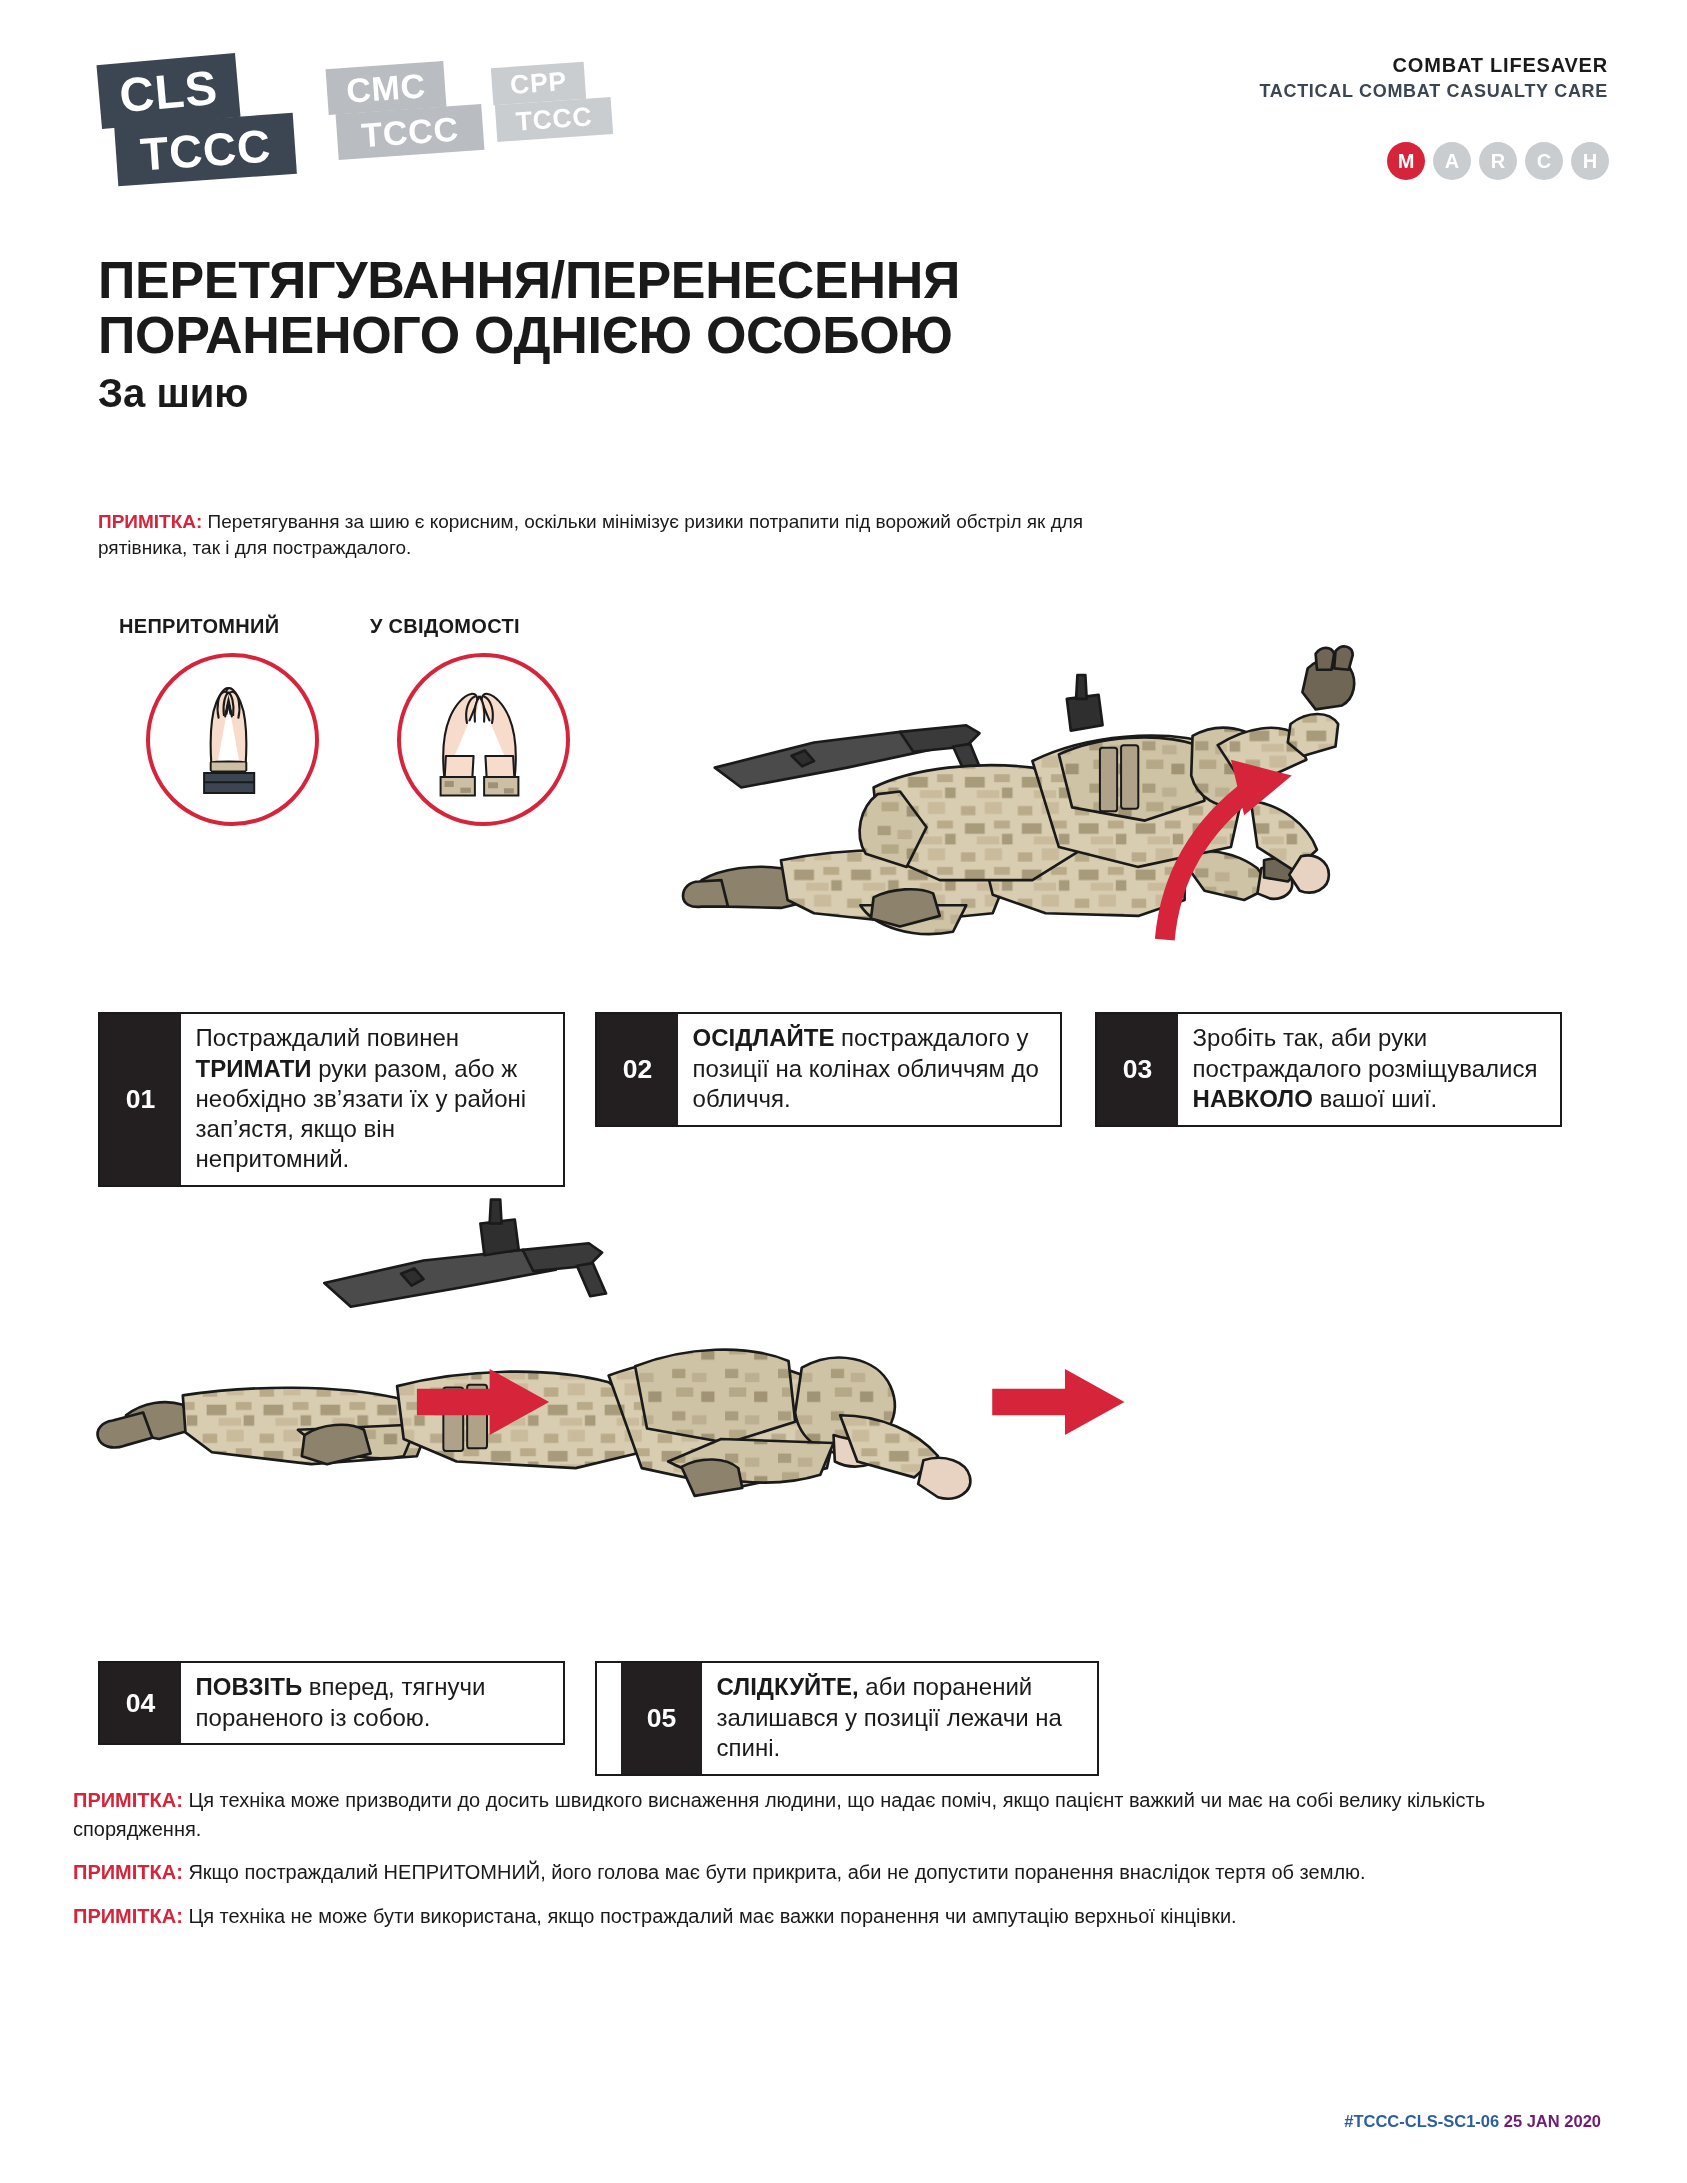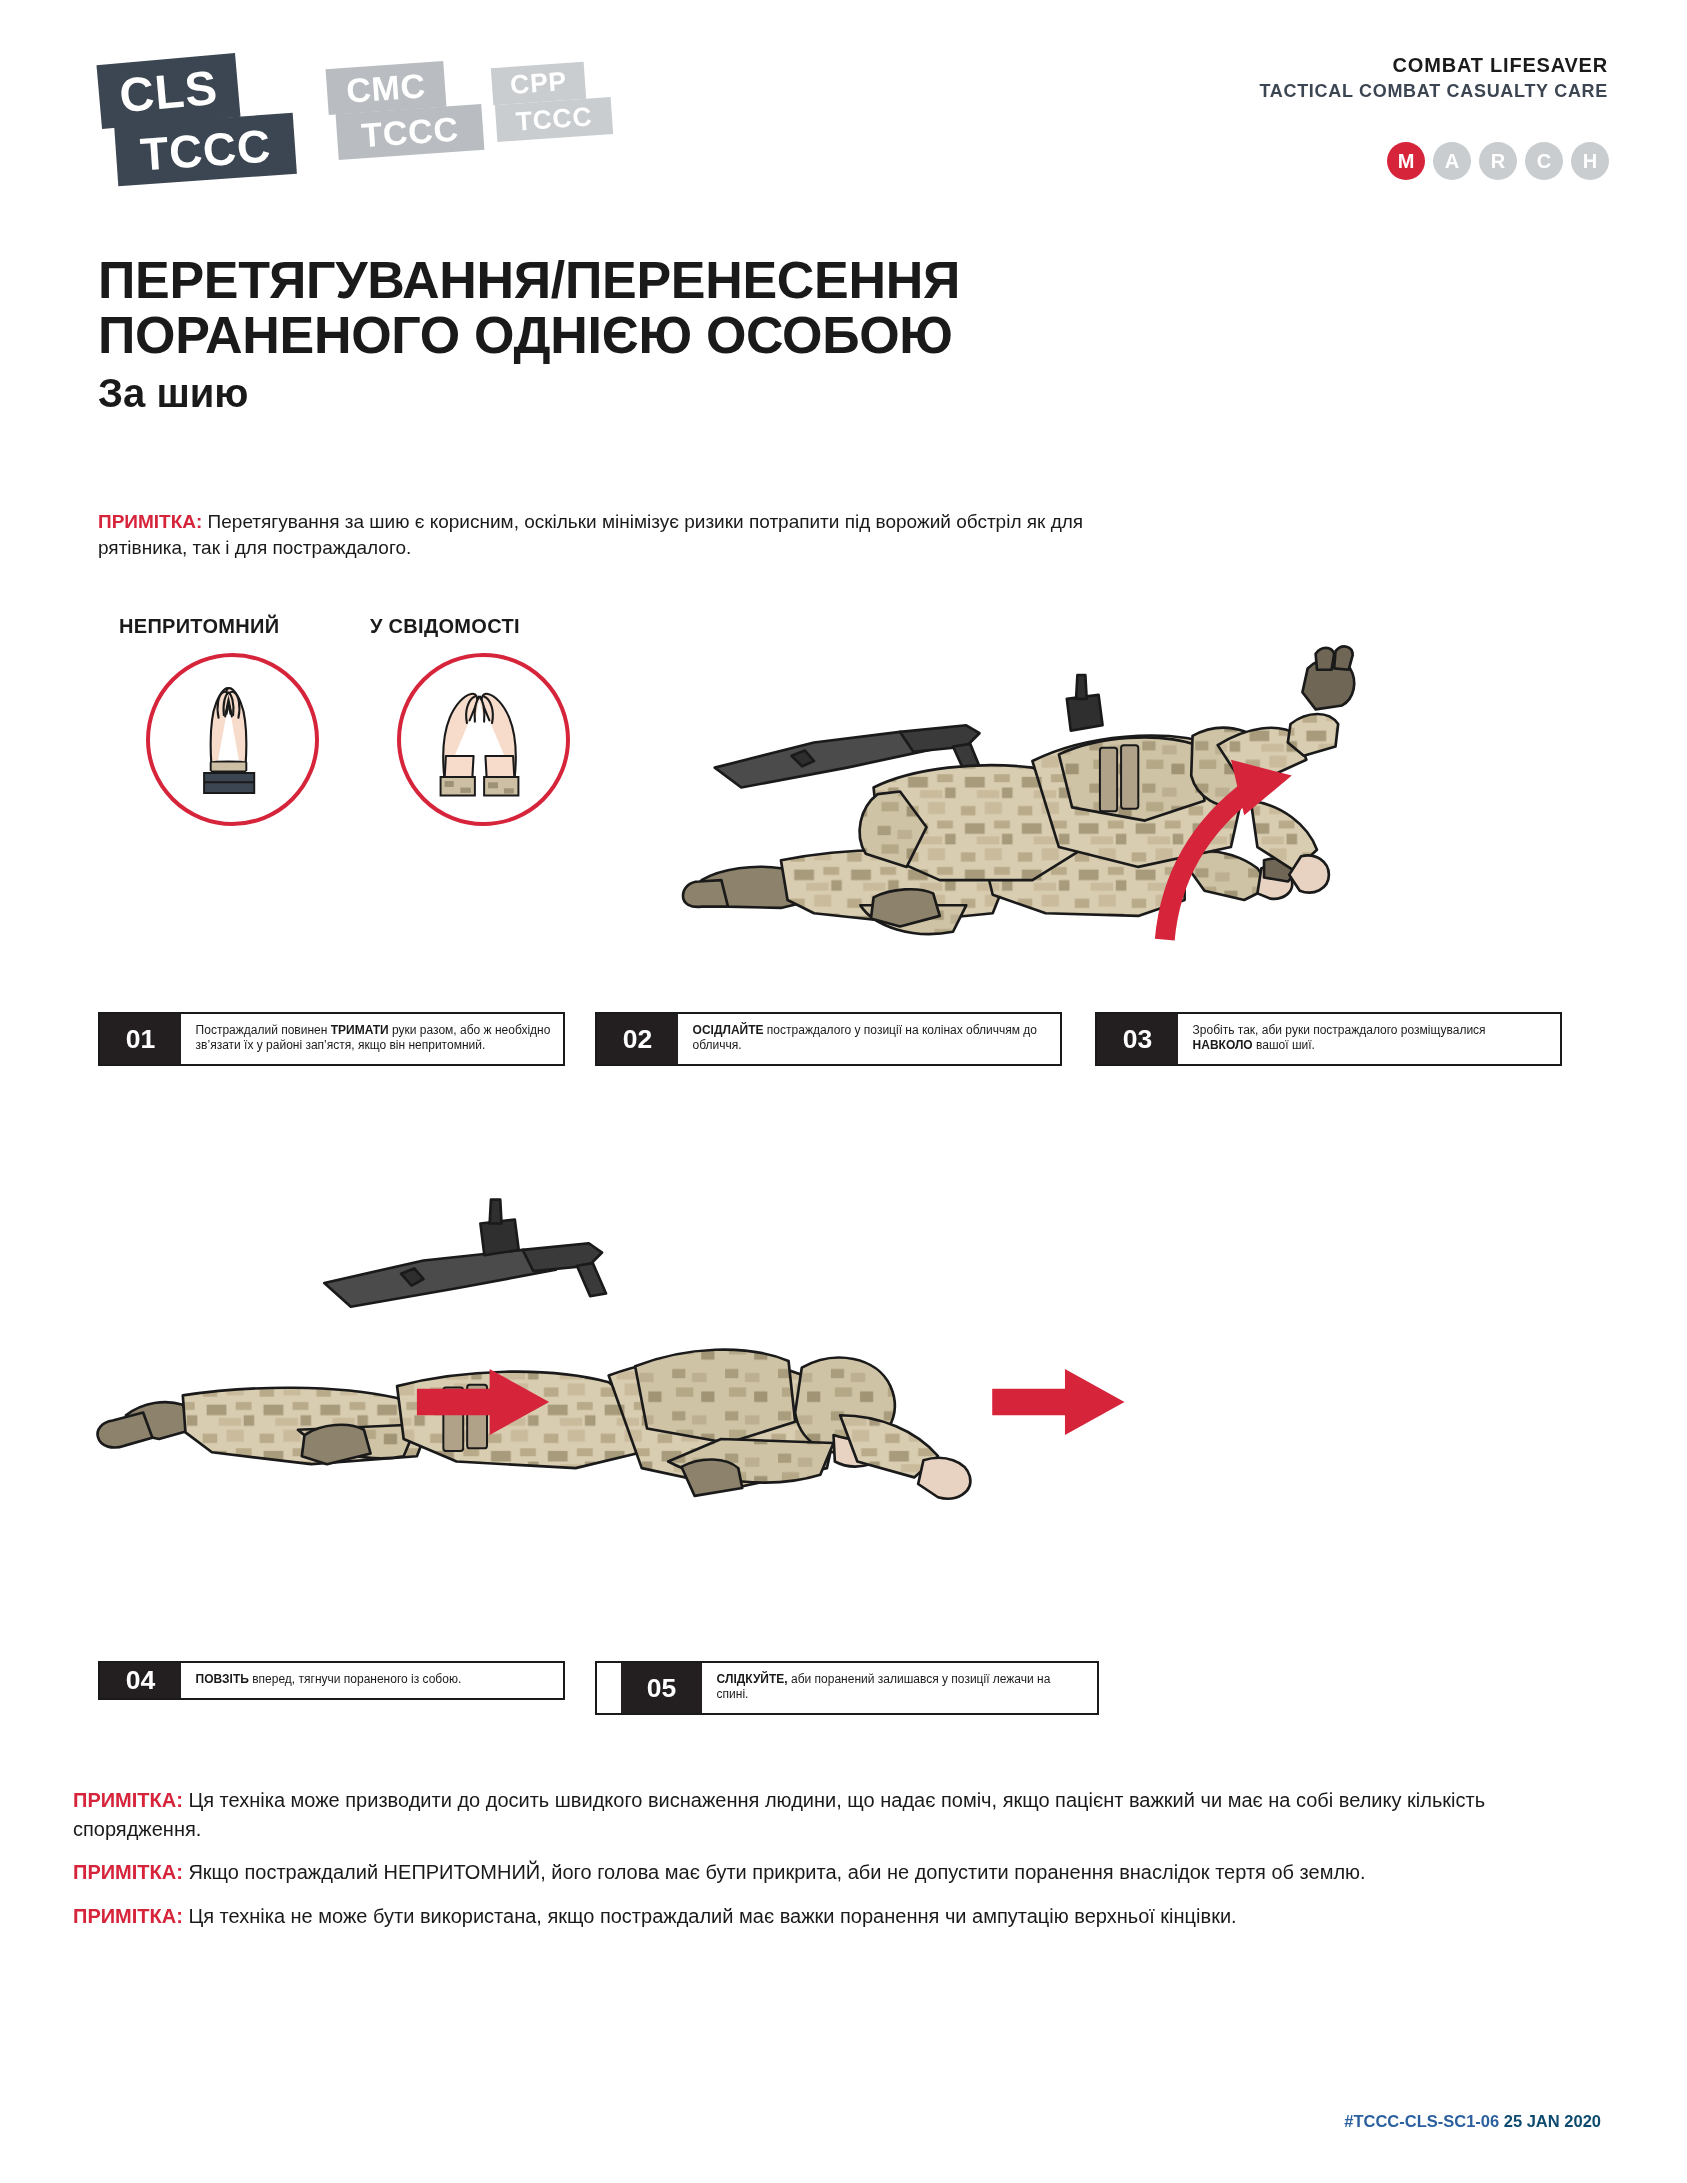--- a/index.html
+++ b/index.html
@@ -93,40 +93,40 @@
     background:#231f20;
     color:#ffffff;
     font-size:26.5px;
     font-weight:bold;
     display:flex; align-items:center; justify-content:center;
     min-width:73px;
     padding:0 4px;
   }
   .step-text {
     padding:9.3px 12px 10.6px 14.6px;
-    font-size:12px;
+    font-size:24px;
     line-height:1.26;
     color:#1a1a1a;
   }
   .step-text b { font-weight:bold; }
 
   .step01 { left:98px;  top:1012px; width:463px; }
   .step02 { left:595px;  top:1012px; width:463px; }
   .step03 { left:1095px; top:1012px; width:463px; }
   .step04 { left:98px;  top:1661px; width:463px; }
   .step05 { left:595px;  top:1661px; width:476px;padding-left:24px; }
 
   
   .notes-bottom { position:absolute; left:73px; top:1786px; width:1542px; }
   .note-row { font-size:20px; line-height:1.44; margin-bottom:14.6px; }
 
   
   .footer { position:absolute; right:86px; bottom:52px; font-size:16.5px; font-weight:bold; }
   .footer .code { color:#2b5f9e; }
-  .footer .date { color:#0c4a6e; font-weight:bold;text-align:right; }
+  .footer .date { color:#701a75; font-weight:bold;text-align:right; }
 
   
   svg { display:block; }
 </style>
 </head>
 <body>
 
 <div class="page">
 
   <div class="header">

